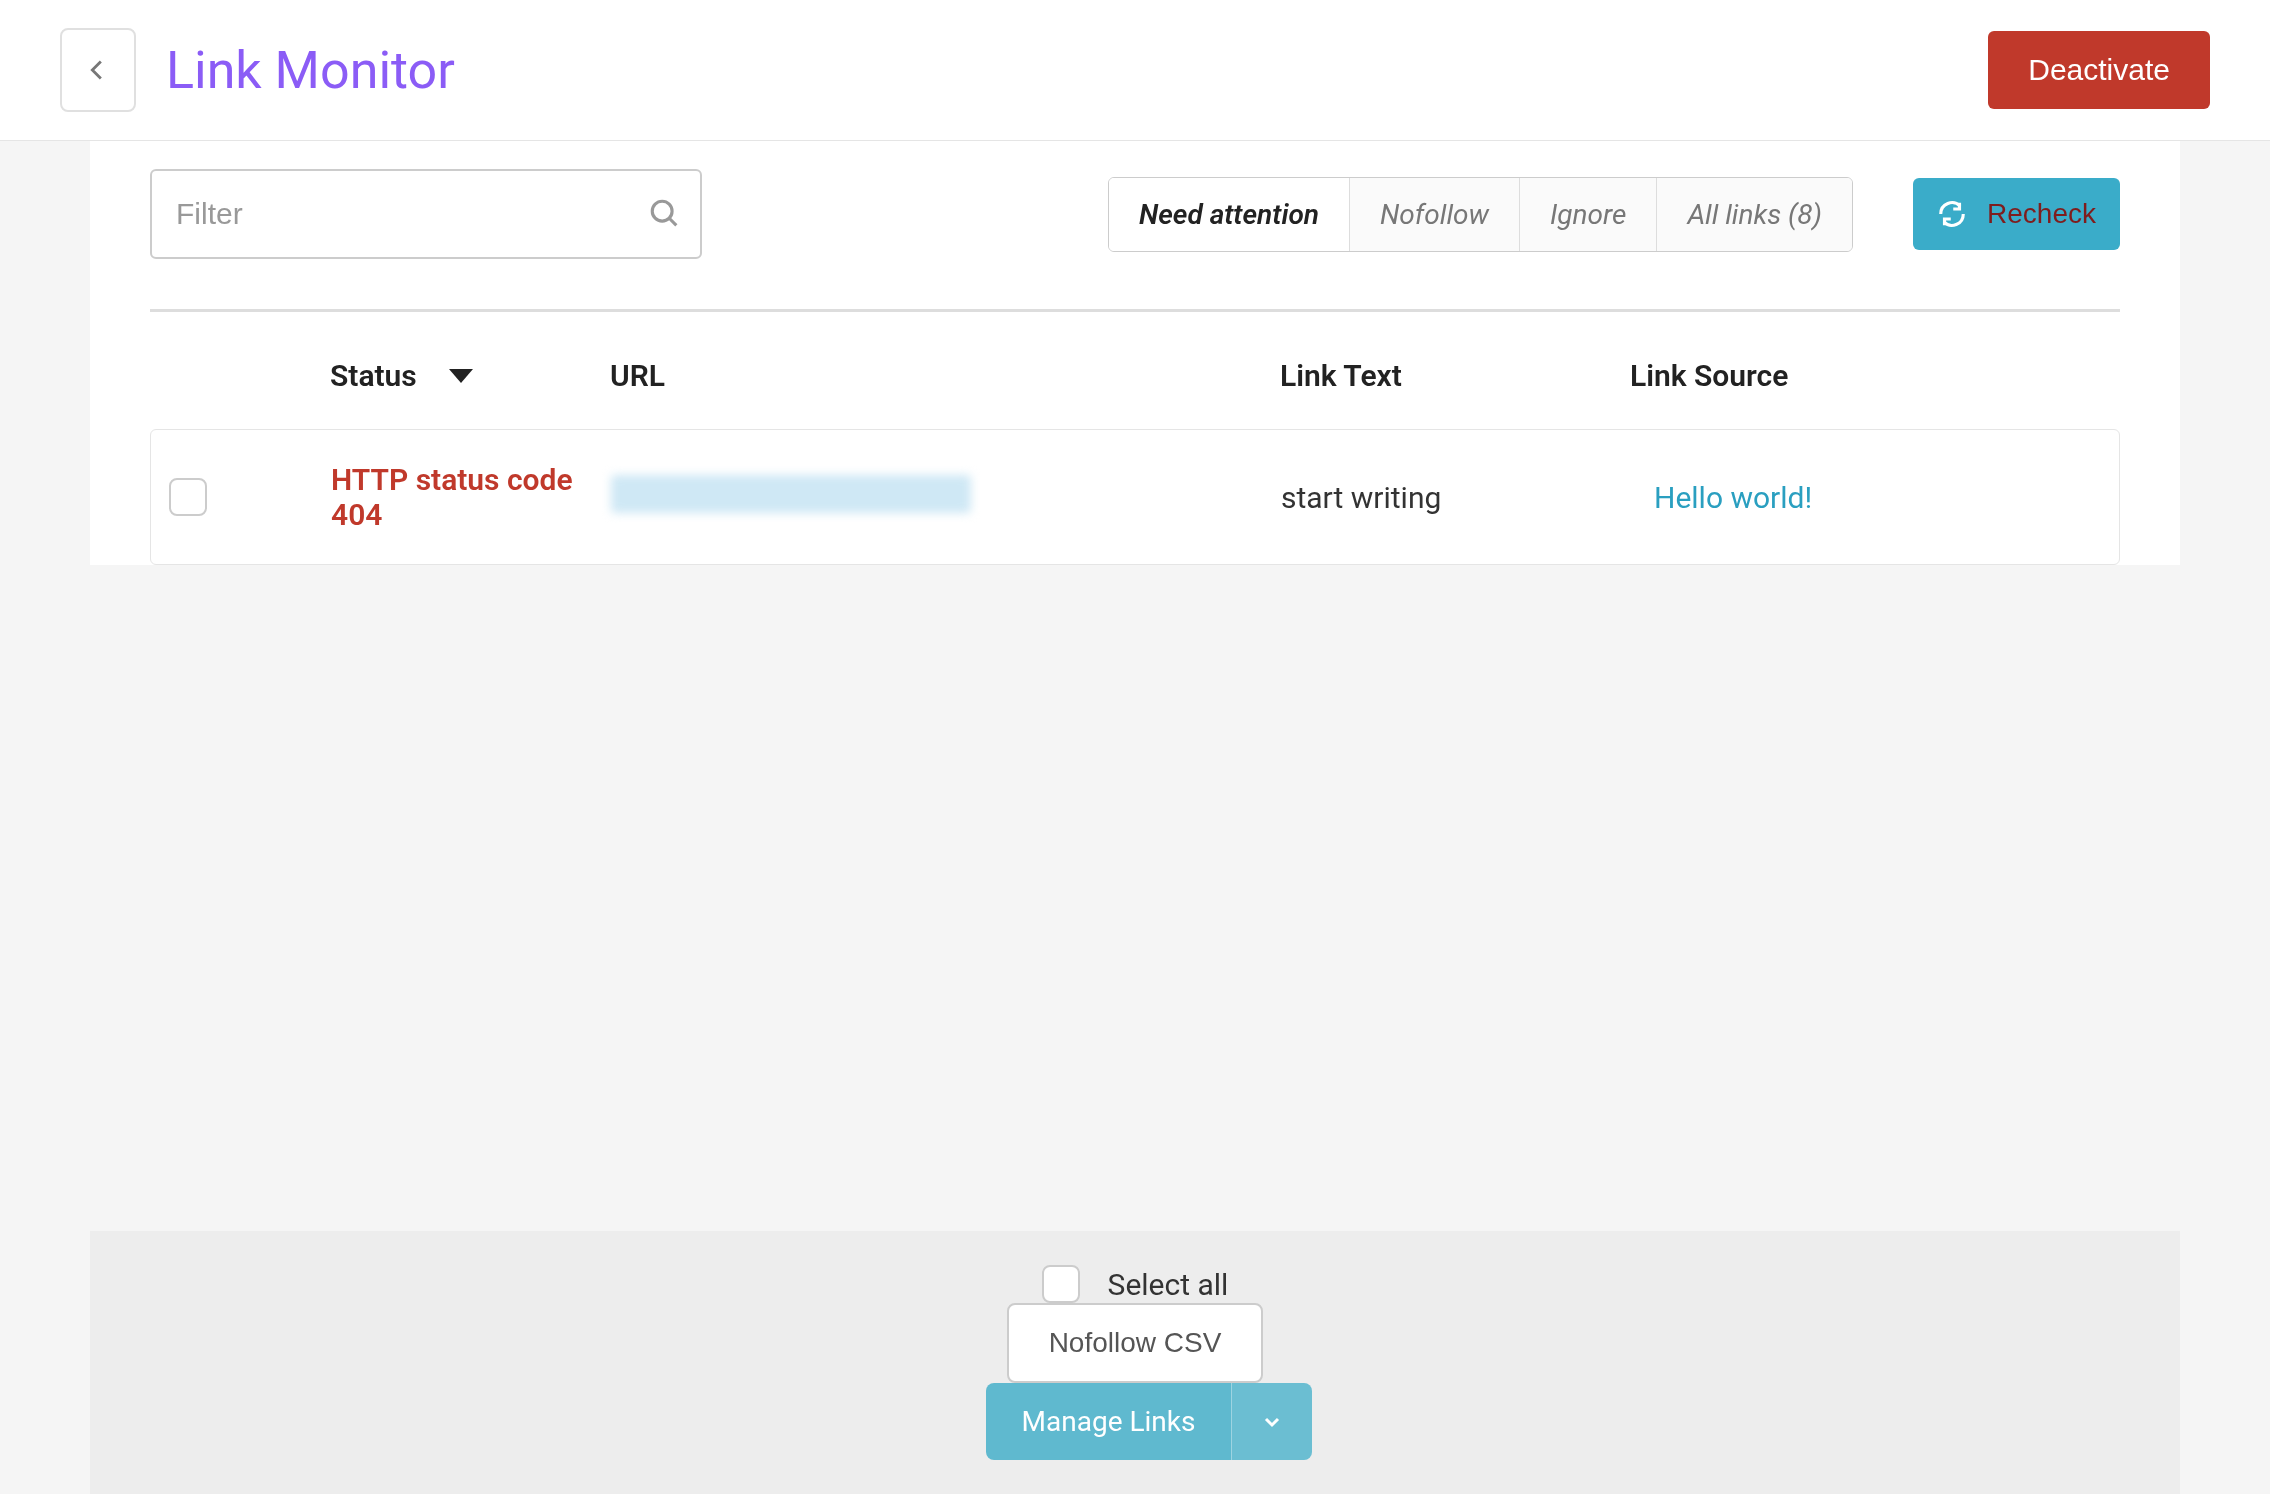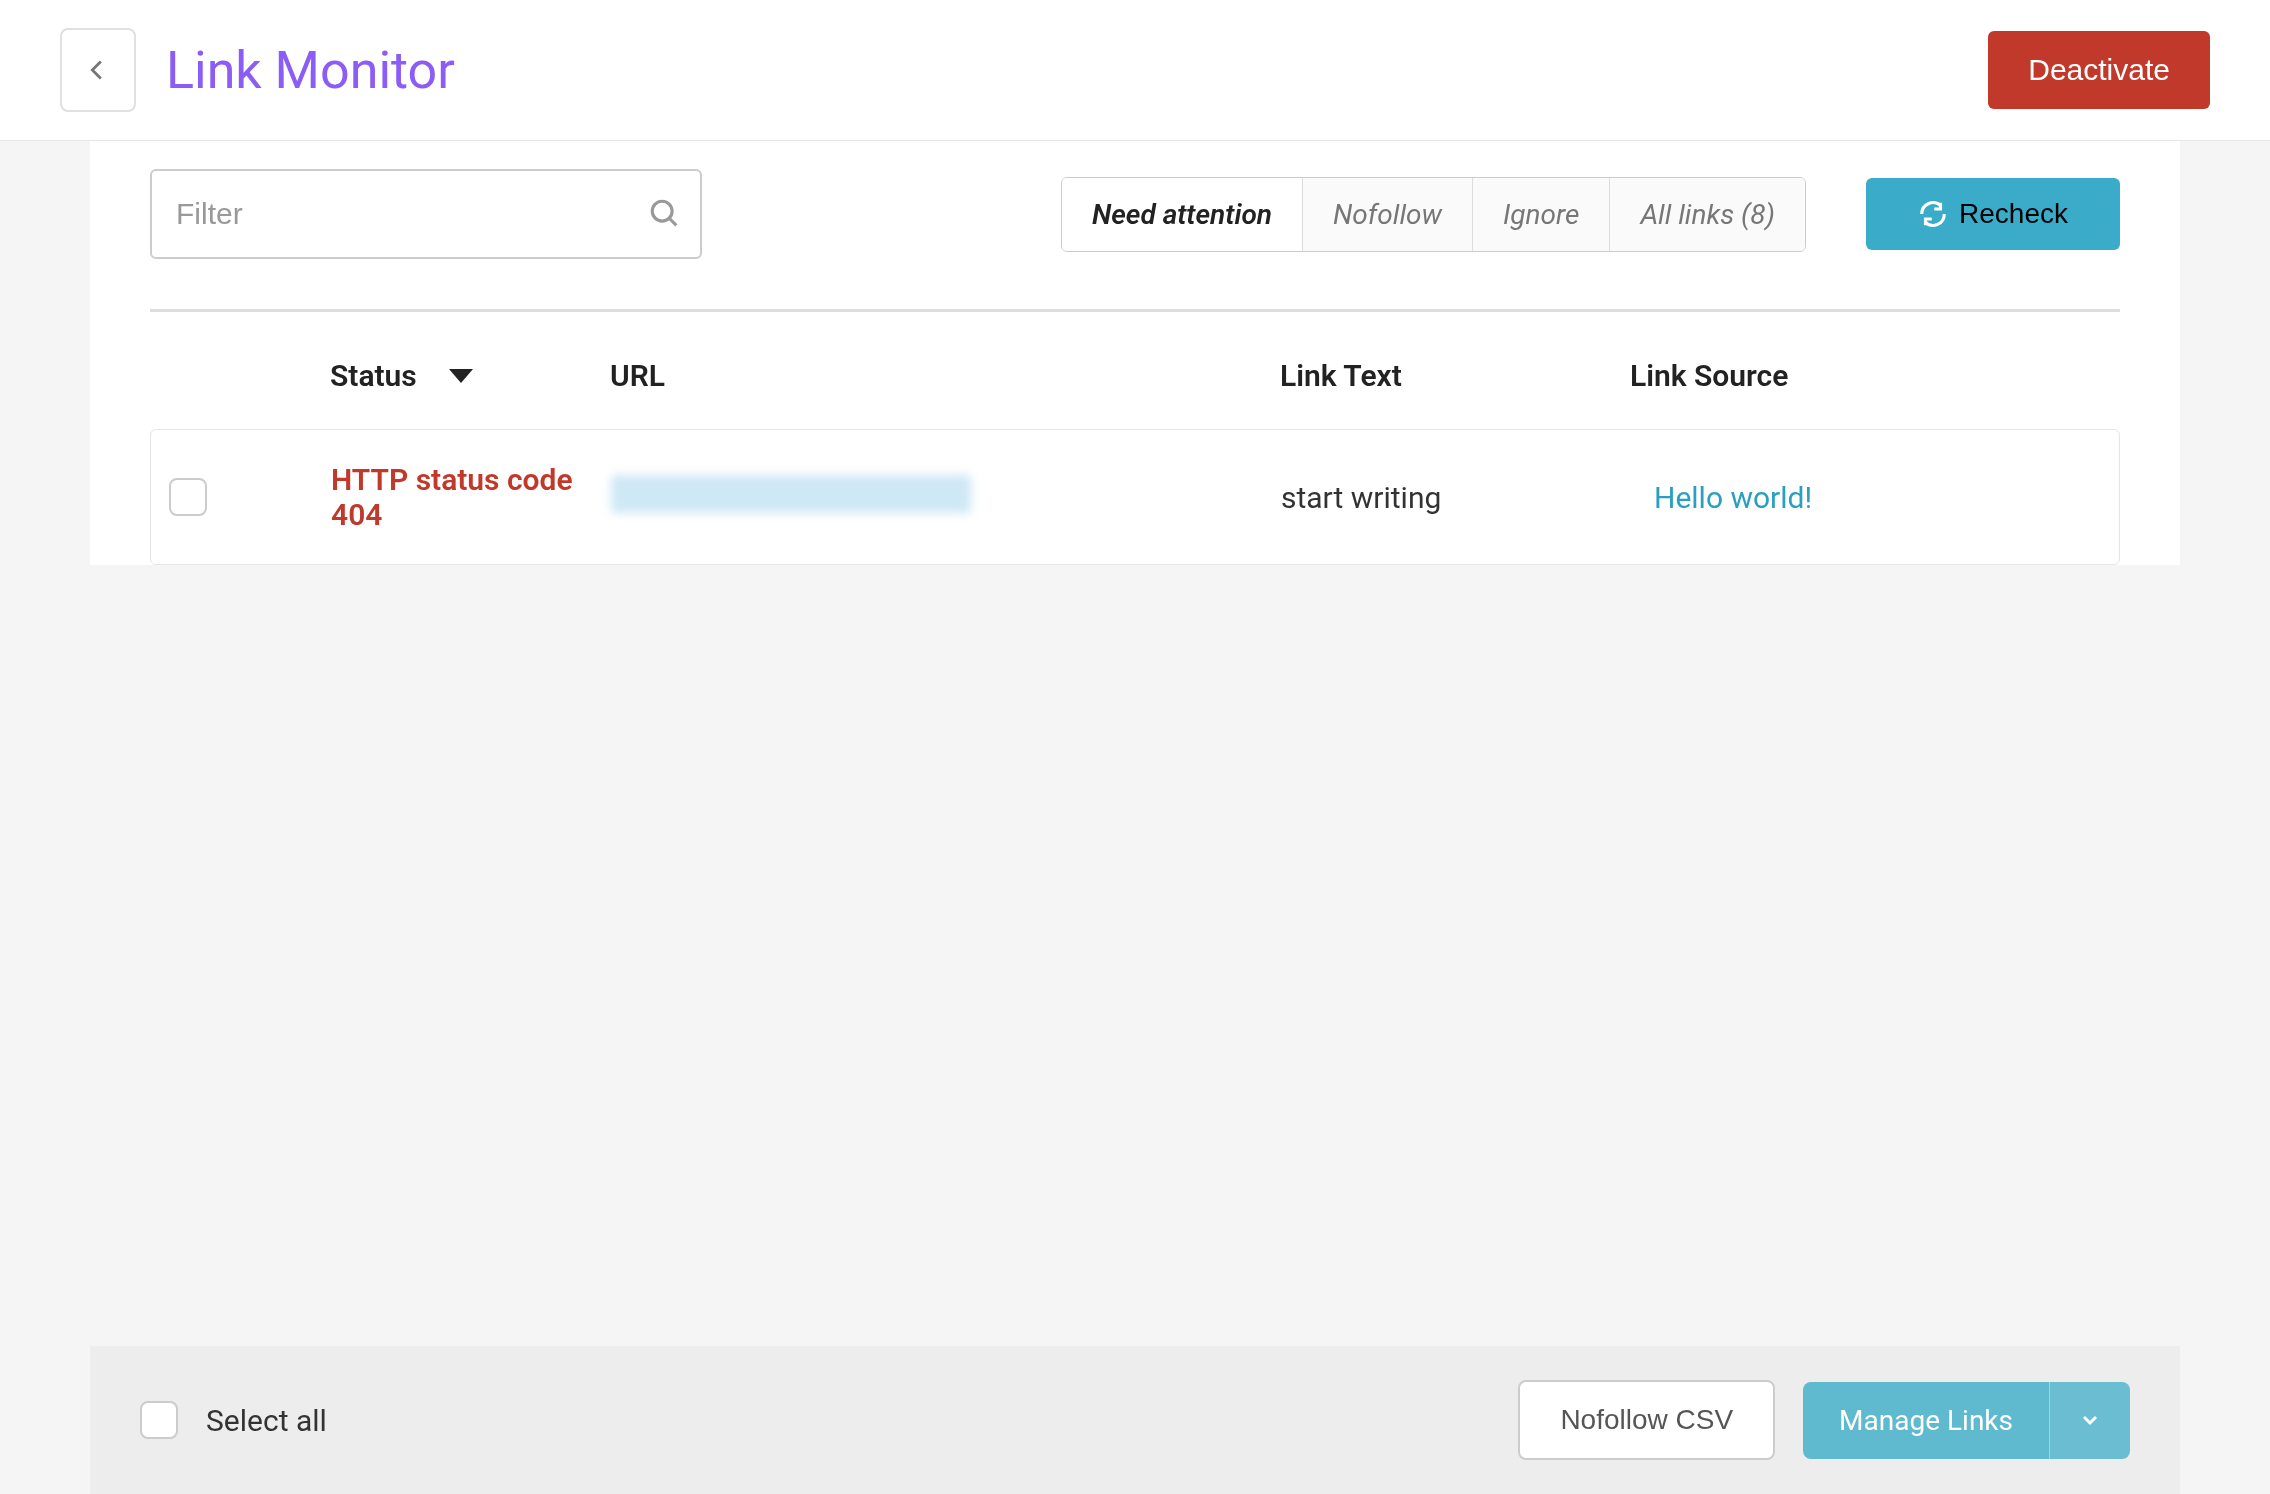--- a/index.html
+++ b/index.html
@@ -113,28 +113,28 @@
   .tab:first-child { border-left: none; }
   .tab.active {
     color: #222;
     font-weight: 600;
     background: #fff;
   }
 
   .recheck-btn {
     margin-left: 40px;
     background: #3aacc9;
-    color: #000000;
+    color: #7f1d1d;
     border: none;
     border-radius: 6px;
-    padding: 20px 52px;
+    padding: 20px 24px;
     font-size: 28px;
     display: inline-flex;
     align-items: center;
-    gap: 11px;
+    gap: 20px;
     cursor: pointer;
   }
   .recheck-btn svg { width: 30px; height: 30px; stroke: #fff; fill: none; stroke-width: 2.5; }
 
   .table-wrap {
     padding: 0 60px;
   }
   .table-hr { border-top: 3px solid #ddd; margin-top: 30px; }
 
   .thead, .trow {
@@ -183,20 +183,21 @@
   .link-text-col { color: #333; }
   .link-source-col a { color: #2a9fc0; text-decoration: none; margin-left: 23px; }
 
   .bottom-bar {
     position: absolute;
     left: 90px; right: 90px; bottom: 0;
     background: #ededed;
     padding: 34px 50px;
     display: flex;
     align-items: center;
+    flex-direction: column;
   }
   .select-all-wrap { display: flex; align-items: center; gap: 28px; font-size: 30px; color: #333; }
   .select-all-wrap .checkbox { background: #fff; }
   .bottom-spacer { flex: 1; }
   .download-btn {
     border: 2px solid #ccc;
     background: #fff;
     color: #555;
     border-radius: 8px;
     padding: 22px 40px;

